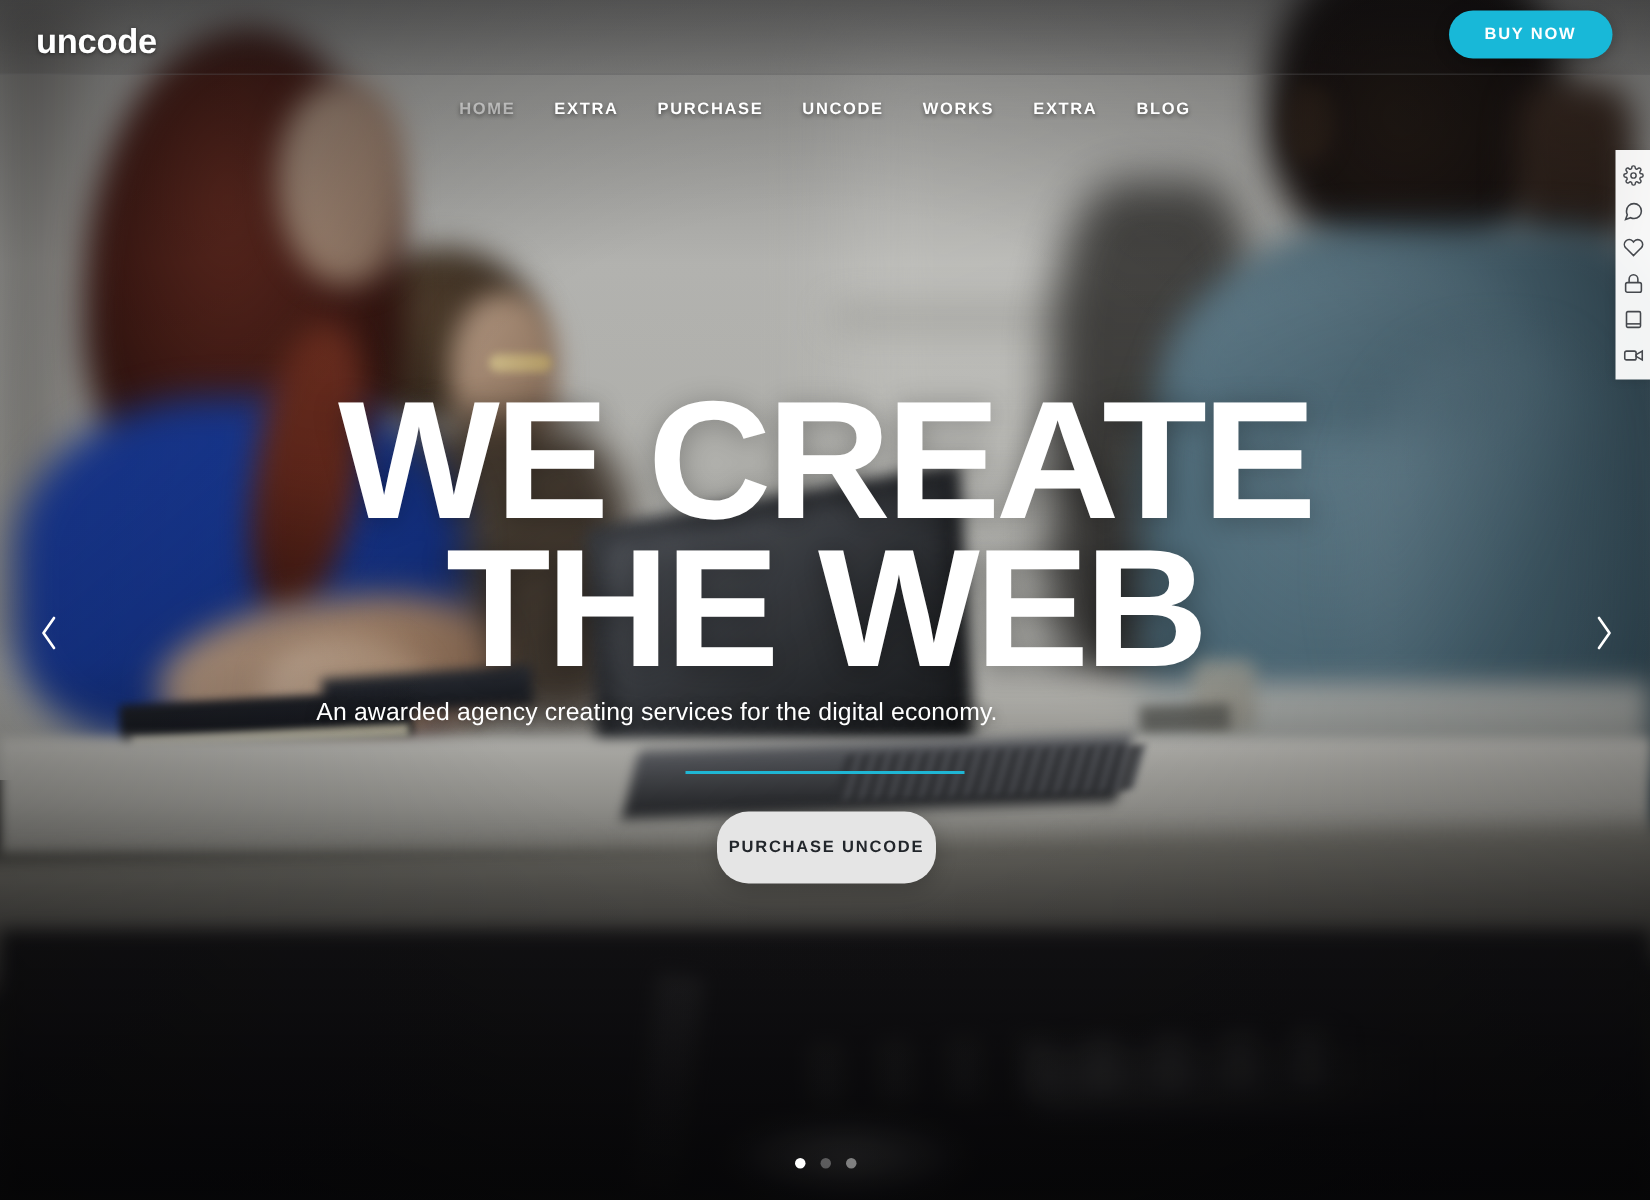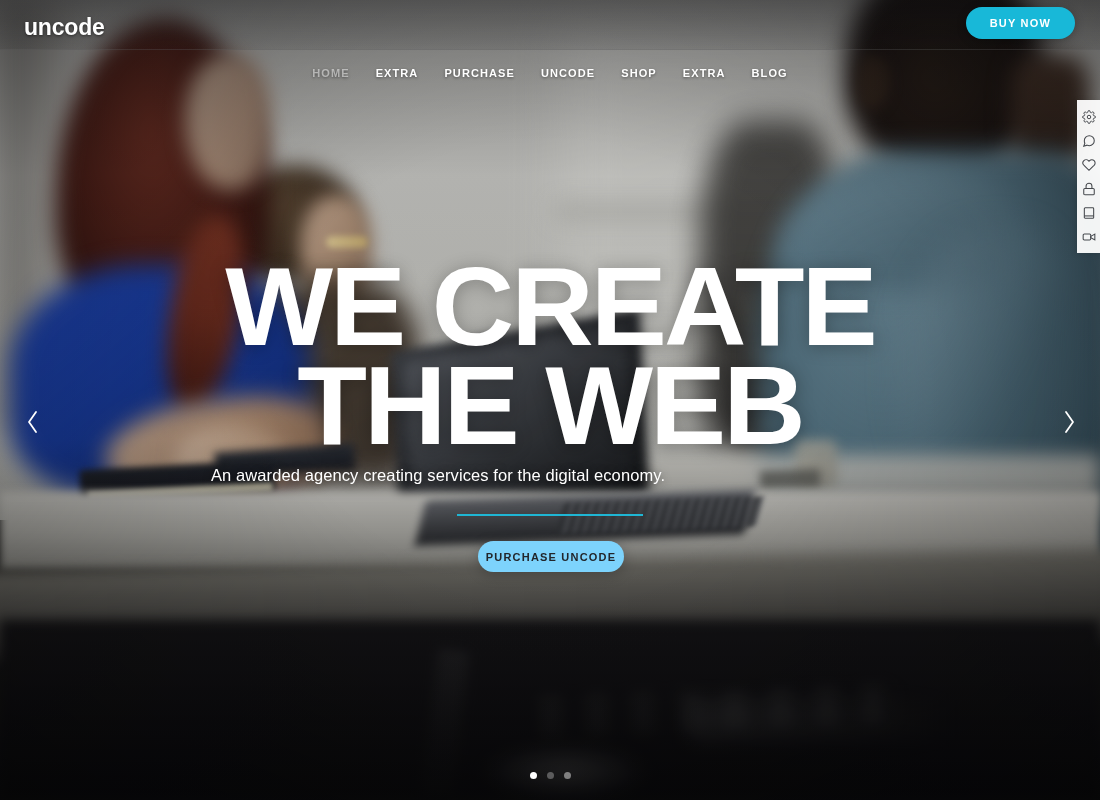--- a/index.html
+++ b/index.html
@@ -348,22 +348,22 @@
     text-align:center; color:#fff;
     font-size:16.5px; font-weight:400; letter-spacing:.1px;
     text-shadow:0 1px 8px rgba(0,0,0,.5);
   }
   #divider {
     position:absolute; left:457px; top:514px;
     width:186px; height:2px; background:#1fb6d4;
   }
   #purchase {
     position:absolute; left:478px; top:541px;
-    width:146px; height:31px;
-    background:#7dd3fc; border:none; border-radius:21px;
+    width:146px; height:48px;
+    background:#e5e5e5; border:none; border-radius:21px;
     color:#22262b; font-size:11px; font-weight:700; letter-spacing:1.2px;
     font-family:"Liberation Sans", sans-serif;
     cursor:pointer; pointer-events:auto;
     box-shadow:0 3px 14px rgba(0,0,0,.22);
   }
 
   
   .navarrow {
     position:absolute; top:405px; width:34px; height:34px;
     z-index:35;
@@ -441,21 +441,21 @@
   <div class="scrim2"></div>
 </div>
 
 <div id="header">
   <div id="logo">uncode</div>
   <nav id="mainnav">
     <a href="#" class="active">HOME</a>
     <a href="#">EXTRA</a>
     <a href="#">PURCHASE</a>
     <a href="#">UNCODE</a>
-    <a href="#">SHOP</a>
+    <a href="#">WORKS</a>
     <a href="#">EXTRA</a>
     <a href="#">BLOG</a>
   </nav>
   <button id="buynow">BUY NOW</button>
 </div>
 
 <div id="iconrail">
 
   <div class="railbtn">
     <svg width="14" height="14" viewBox="0 0 24 24" fill="none" stroke="#45484d" stroke-width="1.7">

